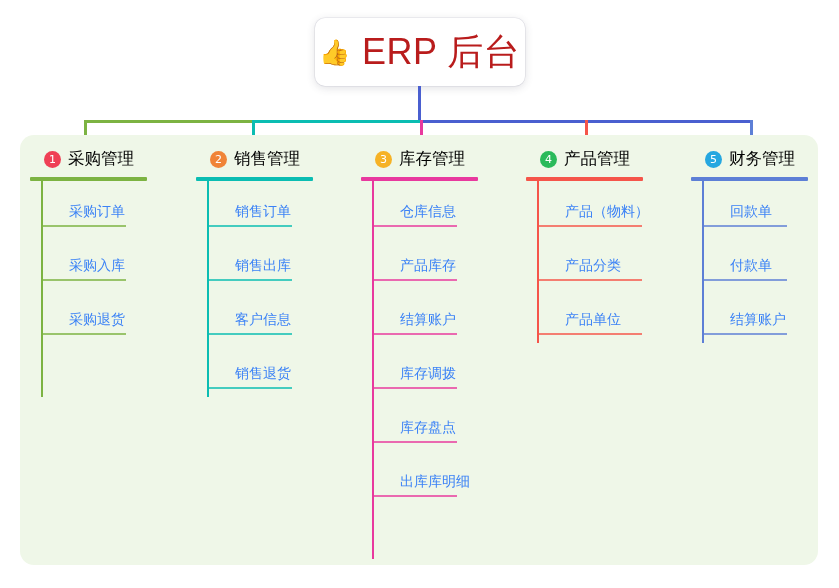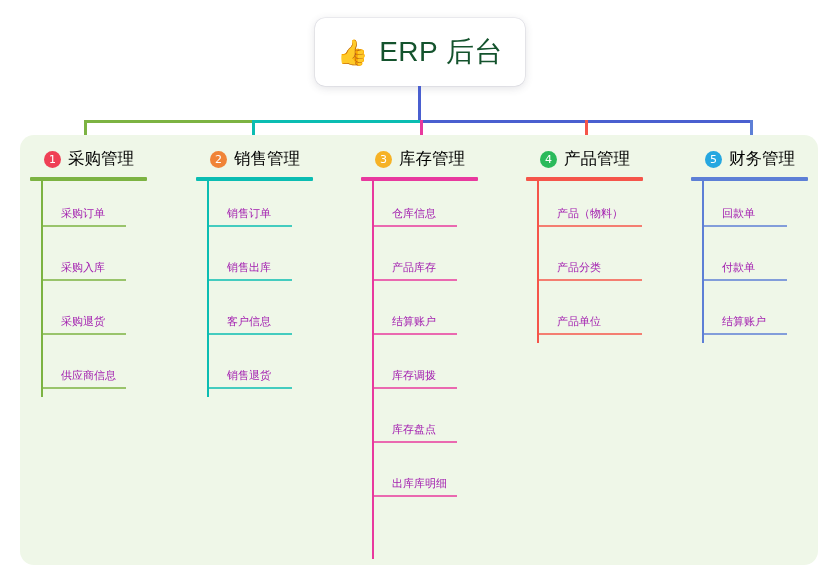--- a/index.html
+++ b/index.html
@@ -35,23 +35,23 @@
     display: flex;
     align-items: center;
     gap: 11px;
   }
   #root-emoji {
     font-size: 25px;
     line-height: 1;
     font-family: "DejaVu Sans", sans-serif;
   }
   #root-title {
-    font-size: 28px;
+    font-size: 36px;
     letter-spacing: 0.5px;
-    color: #14532d;
+    color: #b91c1c;
     white-space: nowrap;
   }
 
   
   .conn {
     position: absolute;
   }
 
   
   #panel {
@@ -107,24 +107,24 @@
     top: 0;
     width: 2px;
   }
   .leaf {
     position: relative;
     height: 54px;
     box-sizing: border-box;
   }
   .leaf-label {
     position: absolute;
-    left: 31px;
+    left: 39px;
     bottom: 14px;
-    font-size: 11px;
-    color: #a21caf;
+    font-size: 14px;
+    color: #3b82f6;
     white-space: nowrap;
   }
   .leaf-rule {
     position: absolute;
     left: 11px;
     bottom: 8px;
     height: 2px;
   }
 </style>
 </head>
@@ -165,24 +165,20 @@
           <div class="leaf-rule" style="background: rgb(124, 179, 66); opacity: 0.75; width: 85px;"></div>
         </div>
         <div class="leaf">
           <span class="leaf-label">采购入库</span>
           <div class="leaf-rule" style="background: rgb(124, 179, 66); opacity: 0.75; width: 85px;"></div>
         </div>
         <div class="leaf">
           <span class="leaf-label">采购退货</span>
           <div class="leaf-rule" style="background: rgb(124, 179, 66); opacity: 0.75; width: 85px;"></div>
         </div>
-        <div class="leaf">
-          <span class="leaf-label">供应商信息</span>
-          <div class="leaf-rule" style="background: rgb(124, 179, 66); opacity: 0.75; width: 85px;"></div>
-        </div>
       </div>
     </div>
     <div class="branch" style="left: 196px; width: 152px;">
       <div class="branch-head">
         <span class="badge" style="background: rgb(240, 132, 55);">2</span>
         <span class="branch-title">销售管理</span>
       </div>
       <div class="head-rule" style="background: rgb(11, 189, 178); width: 117px;"></div>
       <div class="children">
         <div class="spine" style="background: rgb(11, 189, 178); height: 216px;"></div>

